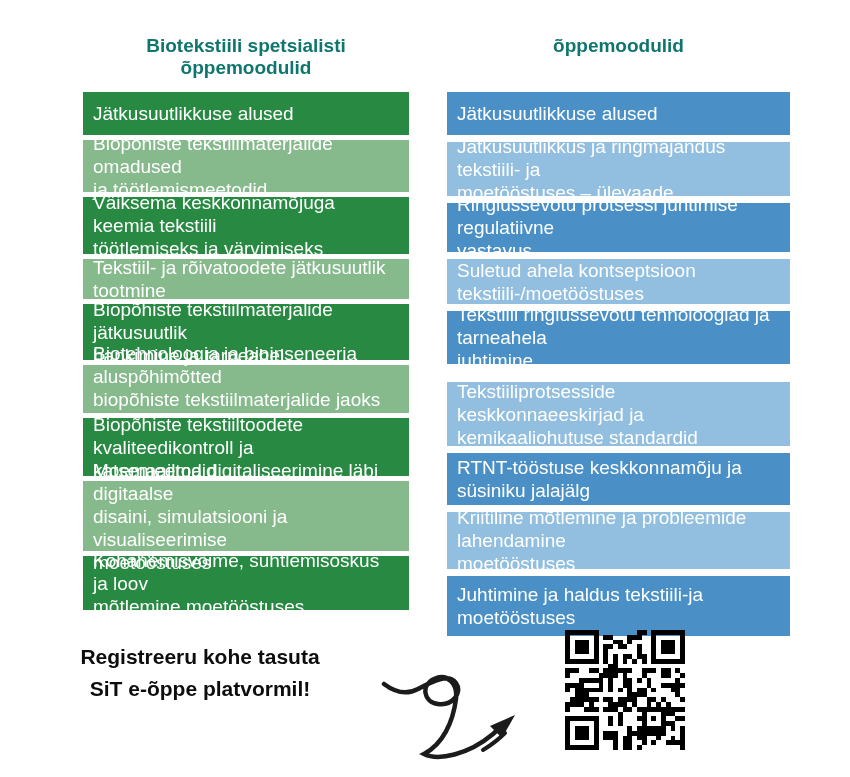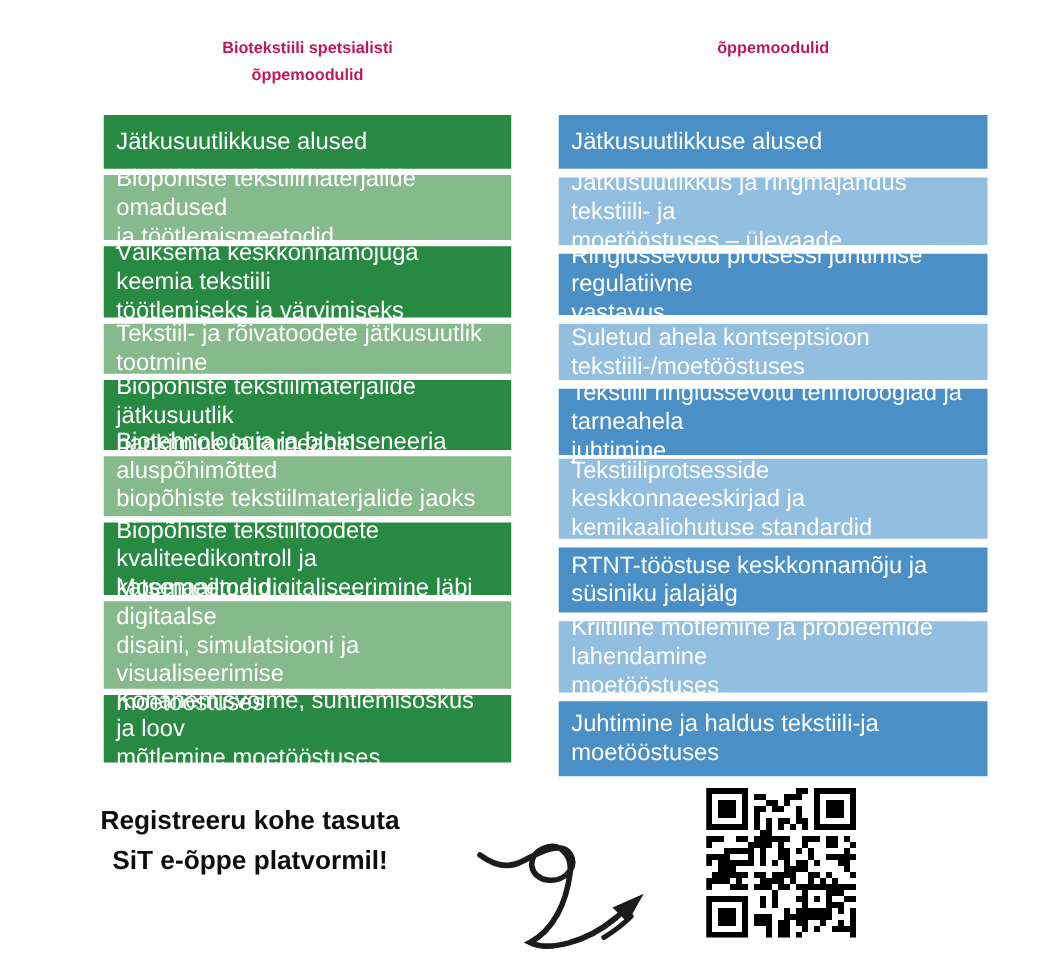--- a/index.html
+++ b/index.html
@@ -1,20 +1,20 @@
 <!DOCTYPE html>
 <html style="--green-dark: #288a42; --green-light: #86b98b; --blue-dark: #4a90c7; --blue-light: #92bedf;"><head>
 <meta charset="utf-8">
 <style>
   html,body{margin:0;padding:0;background:#ffffff;}
   body{font-family:"Liberation Sans", sans-serif;}
   .poster{position:relative;width:850px;height:777px;background:#fff;overflow:hidden;}
 
-  .col-title{position:absolute;top:27px;text-align:center;font-weight:bold;
-    font-size:13px;line-height:22px;color:#be185d;}
+  .col-title{position:absolute;top:35px;text-align:center;font-weight:bold;
+    font-size:19px;line-height:22px;color:#0f766e;}
   .col-title .t-line{white-space:nowrap;}
   #left-title{left:83px;width:326px;}
   #right-title{left:447px;width:343px;}
 
   .module-col{position:absolute;top:92px;}
   #left-col{left:83px;width:326px;}
   #right-col{left:447px;width:343px;}
 
   .module-box{box-sizing:border-box;display:flex;align-items:center;
     padding:2px 10px;width:100%;}
@@ -90,21 +90,21 @@
         <span class="module-label"> Jätkusuutlikkus ja ringmajandus tekstiili- ja
 moetööstuses – ülevaade</span>
       </div>
       <div class="module-box blue-dark" style="height: 49px; margin-bottom: 7px;">
         <span class="module-label">Ringlussevõtu protsessi juhtimise regulatiivne
 vastavus</span>
       </div>
       <div class="module-box blue-light" style="height: 45px; margin-bottom: 7px;">
         <span class="module-label">Suletud ahela kontseptsioon tekstiili-/moetööstuses </span>
       </div>
-      <div class="module-box blue-dark" style="height: 53px; margin-bottom: 3px;">
+      <div class="module-box blue-dark" style="height: 53px; margin-bottom: 18px;">
         <span class="module-label">Tekstiili ringlussevõtu tehnoloogiad ja tarneahela
 juhtimine</span>
       </div>
       <div class="module-box blue-light" style="height: 64px; margin-bottom: 7px;">
         <span class="module-label">Tekstiiliprotsesside keskkonnaeeskirjad ja
 kemikaaliohutuse standardid </span>
       </div>
       <div class="module-box blue-dark" style="height: 52px; margin-bottom: 7px;">
         <span class="module-label">RTNT-tööstuse keskkonnamõju ja süsiniku jalajälg</span>
       </div>

